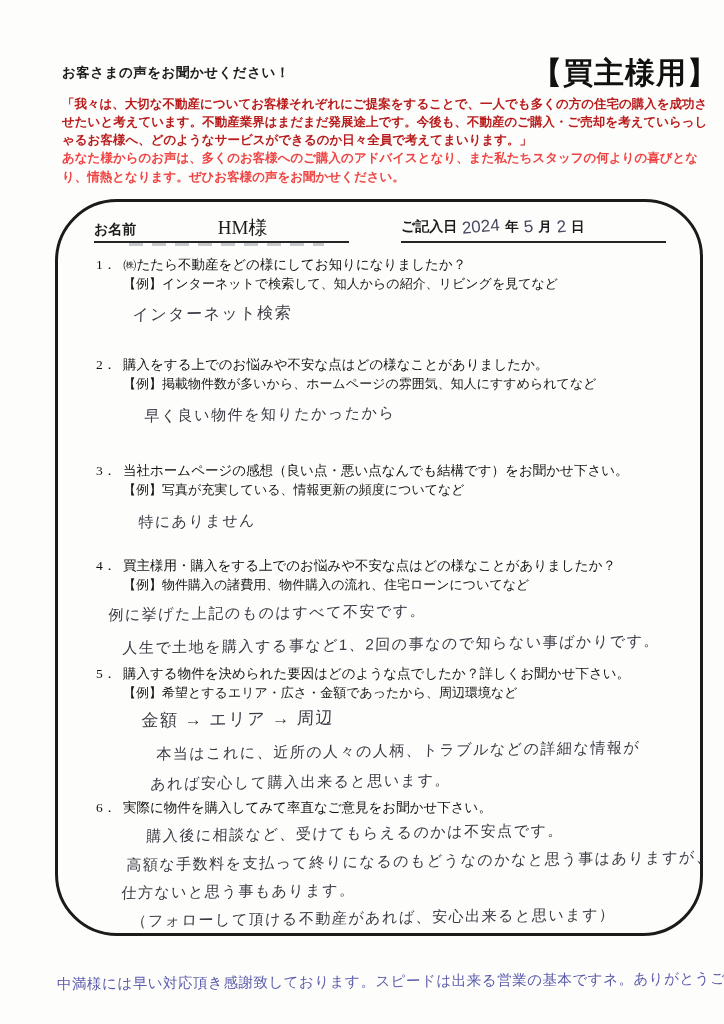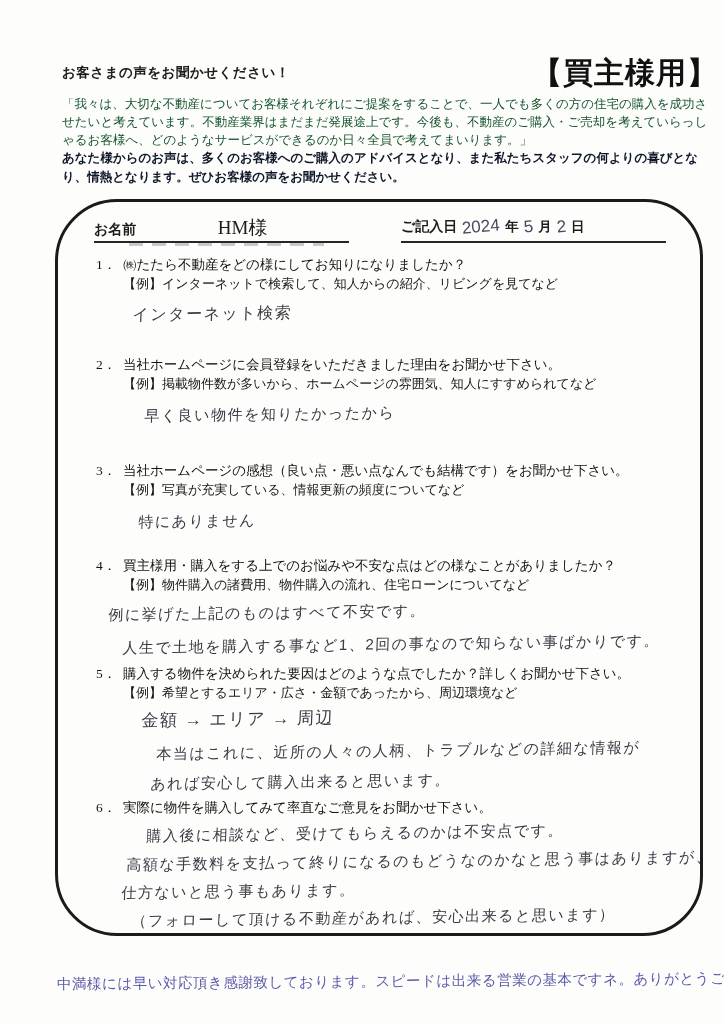--- a/index.html
+++ b/index.html
@@ -10,22 +10,22 @@
     color:#1c1c1c;
     overflow:hidden;
   }
   .page { position:relative; width:700px; height:1024px; }
 
   
   .header { position:absolute; left:62px; top:58px; width:656px; }
   .header-top { display:flex; justify-content:space-between; align-items:flex-end; margin-bottom:7px; }
   .title { font-weight:bold; font-size:13.5px; padding-bottom:6px; letter-spacing:0.5px; }
   .tag { font-weight:bold; font-size:30px; line-height:1; letter-spacing:1px; color:#111; }
-  .intro-quote { margin:0; color:#14532d; font-weight:normal; font-size:12.5px; line-height:1.45; }
-  .intro-note  { margin:0; color:#0f172a; font-weight:bold; font-size:12.5px; line-height:1.45; }
+  .intro-quote { margin:0; color:#b91c1c; font-weight:bold; font-size:12.5px; line-height:1.45; }
+  .intro-note  { margin:0; color:#ef4444; font-weight:bold; font-size:12.5px; line-height:1.45; }
 
   
   .form-box {
     position:absolute; left:55px; top:199px; width:648px; height:737px;
     border:3px solid #1b1b1b; border-radius:62px 58px 60px 62px;
     box-sizing:border-box; padding:14px 24px 0 24px;
   }
 
   .name-row { display:flex; gap:52px; margin:2px 10px 8px 12px; }
   .lbl { font-family:"Liberation Serif", serif; font-weight:bold; font-size:14px; white-space:nowrap; }
@@ -103,21 +103,21 @@
           <span class="q-num">1．</span>
           <span>㈱たたら不動産をどの様にしてお知りになりましたか？</span>
         </div>
         <div class="ex">【例】インターネットで検索して、知人からの紹介、リビングを見てなど</div>
         <div class="ans a0">インターネット検索</div>
       </div>
 
       <div class="q q2">
         <div class="q-line">
           <span class="q-num">2．</span>
-          <span>当社ホームページに会員登録をいただきました理由をお聞かせ下さい。</span>
+          <span>購入をする上でのお悩みや不安な点はどの様なことがありましたか。</span>
         </div>
         <div class="ex">【例】掲載物件数が多いから、ホームページの雰囲気、知人にすすめられてなど</div>
         <div class="ans a0">早く良い物件を知りたかったから</div>
       </div>
 
       <div class="q q3">
         <div class="q-line">
           <span class="q-num">3．</span>
           <span>当社ホームページの感想（良い点・悪い点なんでも結構です）をお聞かせ下さい。</span>
         </div>

